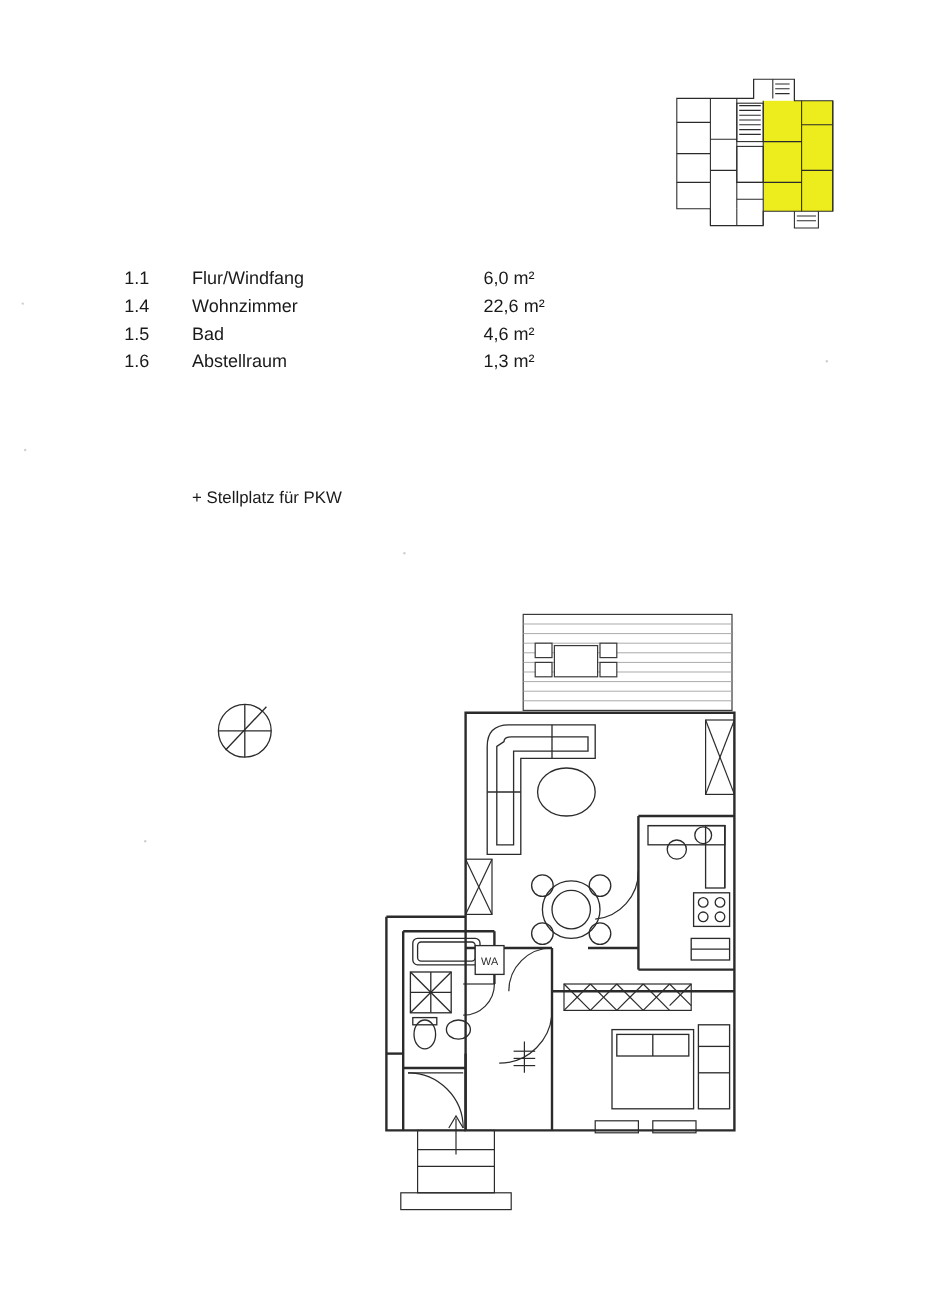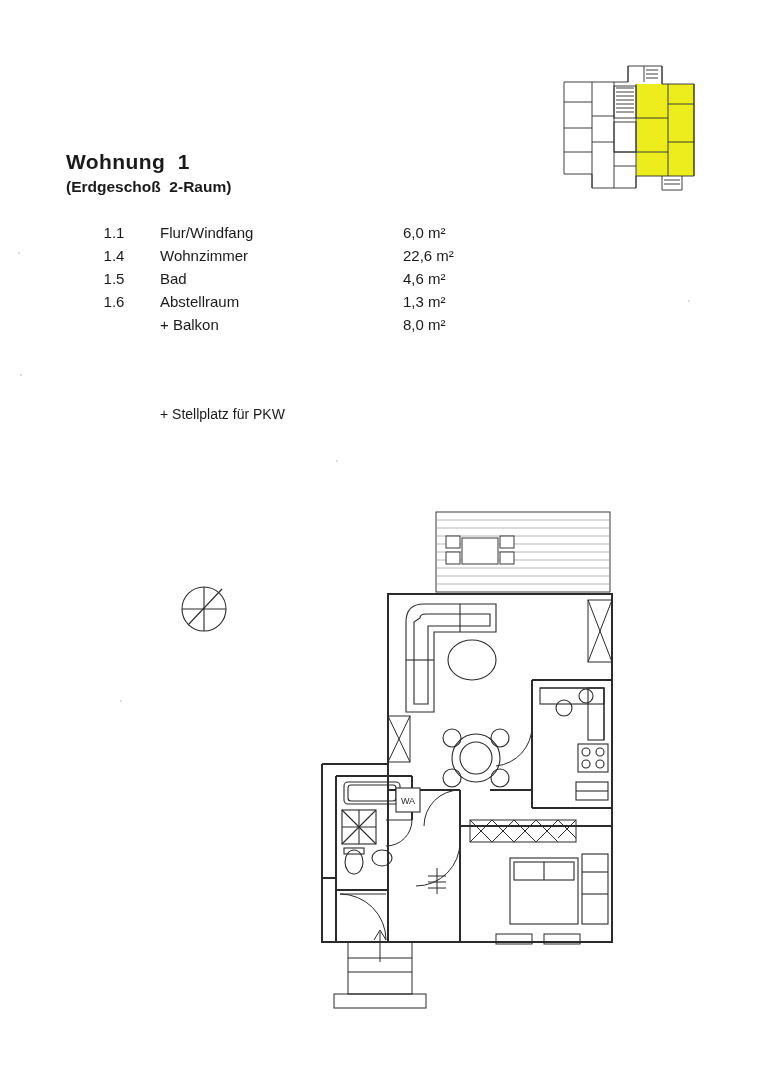--- a/index.html
+++ b/index.html
@@ -144,24 +144,20 @@
         <path d="M70 10 L70 26 M104 10 L104 28 M86 10 L86 26"></path>
         <path d="M88 14 L100 14 M88 18 L100 18 M88 22 L100 22"></path>
 
         <path d="M34 118 L34 132 M56 118 L56 132 M78 120 L78 132"></path>
         <path d="M104 120 L104 134 L124 134 L124 120"></path>
         <path d="M106 124 L122 124 M106 128 L122 128"></path>
       </g>
     </svg>
   </div>
 
-  <div class="title-block">
-    <div class="title-main">Wohnung  1</div>
-    <div class="title-sub">(Erdgeschoß  2-Raum)</div>
-  </div>
 
   <table class="room-table">
     <tbody>
       <tr>
         <td class="col-no">1.1</td>
         <td class="col-name">Flur/Windfang</td>
         <td class="col-area">6,0 m²</td>
       </tr>
       <tr>
         <td class="col-no">1.4</td>
@@ -171,25 +167,20 @@
       <tr>
         <td class="col-no">1.5</td>
         <td class="col-name">Bad</td>
         <td class="col-area">4,6 m²</td>
       </tr>
       <tr>
         <td class="col-no">1.6</td>
         <td class="col-name">Abstellraum</td>
         <td class="col-area">1,3 m²</td>
       </tr>
-      <tr>
-        <td class="col-no"></td>
-        <td class="col-name">+ Balkon</td>
-        <td class="col-area">8,0 m²</td>
-      </tr>
     </tbody>
   </table>
 
   <div class="note-line">+ Stellplatz für PKW</div>
 
   <div class="compass">
     <svg width="58" height="58" viewBox="0 0 58 58">
       <g fill="none" stroke="#2b2b2b" stroke-width="1.1">
         <circle cx="29" cy="31" r="22"></circle>
         <line x1="7" y1="31" x2="51" y2="31"></line>

